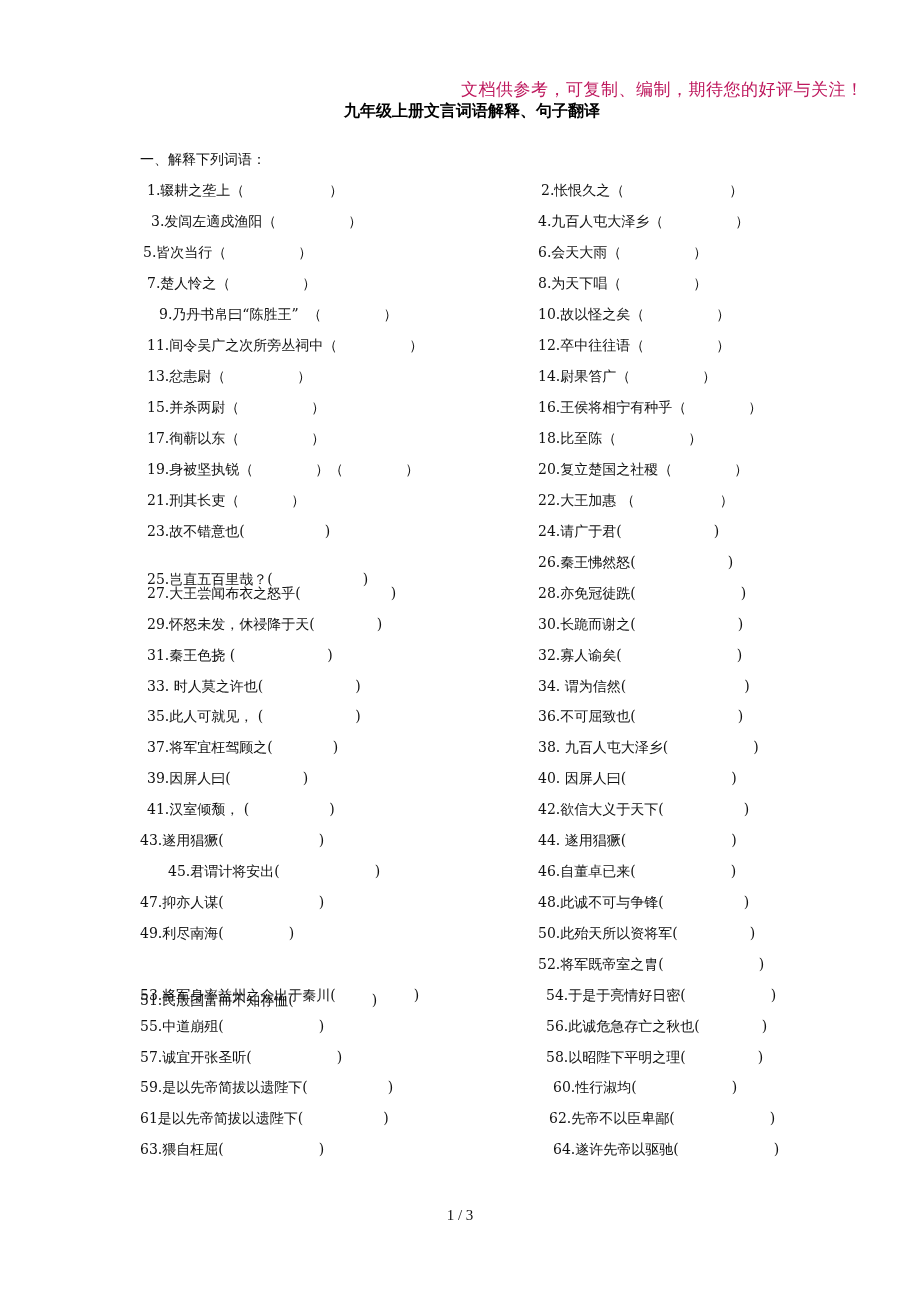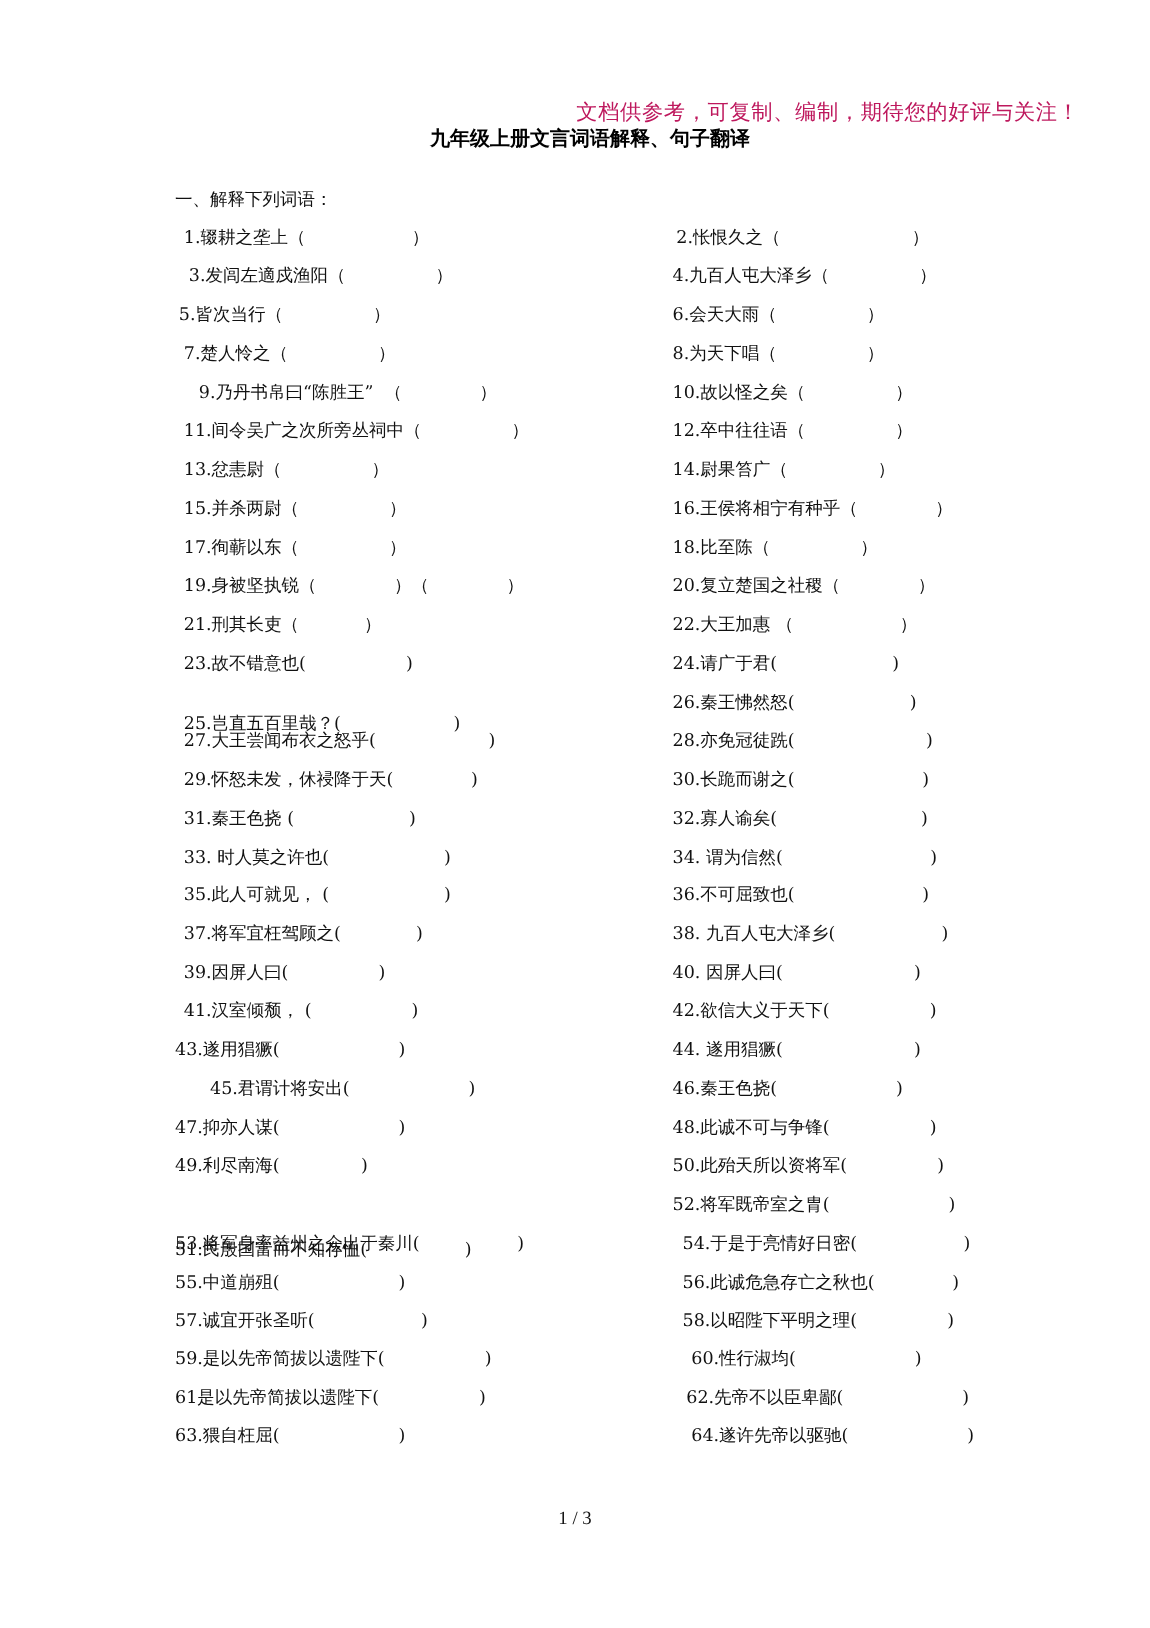--- a/index.html
+++ b/index.html
@@ -63,21 +63,21 @@
     <div class="item" style="left: 538px; top: 707px;"><span class="num">36.</span><span>不可屈致也(</span><span class="blank" style="width: 102px;"></span><span>)</span></div>
     <div class="item" style="left: 147px; top: 738px;"><span class="num">37.</span><span>将军宜枉驾顾之(</span><span class="blank" style="width: 60px;"></span><span>)</span></div>
     <div class="item" style="left: 538px; top: 738px;"><span class="num">38.</span><span> 九百人屯大泽乡(</span><span class="blank" style="width: 85px;"></span><span>)</span></div>
     <div class="item" style="left: 147px; top: 769px;"><span class="num">39.</span><span>因屏人曰(</span><span class="blank" style="width: 72px;"></span><span>)</span></div>
     <div class="item" style="left: 538px; top: 769px;"><span class="num">40.</span><span> 因屏人曰(</span><span class="blank" style="width: 105px;"></span><span>)</span></div>
     <div class="item" style="left: 147px; top: 800px;"><span class="num">41.</span><span>汉室倾颓， (</span><span class="blank" style="width: 80px;"></span><span>)</span></div>
     <div class="item" style="left: 538px; top: 800px;"><span class="num">42.</span><span>欲信大义于天下(</span><span class="blank" style="width: 80px;"></span><span>)</span></div>
     <div class="item" style="left: 140px; top: 831px;"><span class="num">43.</span><span>遂用猖獗(</span><span class="blank" style="width: 95px;"></span><span>)</span></div>
     <div class="item" style="left: 538px; top: 831px;"><span class="num">44.</span><span> 遂用猖獗(</span><span class="blank" style="width: 105px;"></span><span>)</span></div>
     <div class="item" style="left: 140px; top: 862px; margin-left: 28px;"><span class="num">45.</span><span>君谓计将安出(</span><span class="blank" style="width: 95px;"></span><span>)</span></div>
-    <div class="item" style="left: 538px; top: 862px;"><span class="num">46.</span><span>秦王色挠(</span><span class="blank" style="width: 95px;"></span><span>)</span></div>
+    <div class="item" style="left: 538px; top: 862px;"><span class="num">46.</span><span>自董卓已来(</span><span class="blank" style="width: 95px;"></span><span>)</span></div>
     <div class="item" style="left: 140px; top: 893px;"><span class="num">47.</span><span>抑亦人谋(</span><span class="blank" style="width: 95px;"></span><span>)</span></div>
     <div class="item" style="left: 538px; top: 893px;"><span class="num">48.</span><span>此诚不可与争锋(</span><span class="blank" style="width: 80px;"></span><span>)</span></div>
     <div class="item" style="left: 140px; top: 924px;"><span class="num">49.</span><span>利尽南海(</span><span class="blank" style="width: 65px;"></span><span>)</span></div>
     <div class="item" style="left: 538px; top: 924px;"><span class="num">50.</span><span>此殆天所以资将军(</span><span class="blank" style="width: 72px;"></span><span>)</span></div>
     <div class="item" style="left: 140px; top: 955px; margin-top: 36px;"><span class="num">51.</span><span>民殷国富而不知存恤(</span><span class="blank" style="width: 78px;"></span><span>)</span></div>
     <div class="item" style="left: 538px; top: 955px;"><span class="num">52.</span><span>将军既帝室之胄(</span><span class="blank" style="width: 95px;"></span><span>)</span></div>
     <div class="item" style="left: 140px; top: 986px;"><span class="num">53.</span><span>将军身率益州之众出于秦川(</span><span class="blank" style="width: 78px;"></span><span>)</span></div>
     <div class="item" style="left: 546px; top: 986px;"><span class="num">54.</span><span>于是于亮情好日密(</span><span class="blank" style="width: 85px;"></span><span>)</span></div>
     <div class="item" style="left: 140px; top: 1017px;"><span class="num">55.</span><span>中道崩殂(</span><span class="blank" style="width: 95px;"></span><span>)</span></div>
     <div class="item" style="left: 546px; top: 1017px;"><span class="num">56.</span><span>此诚危急存亡之秋也(</span><span class="blank" style="width: 62px;"></span><span>)</span></div>

